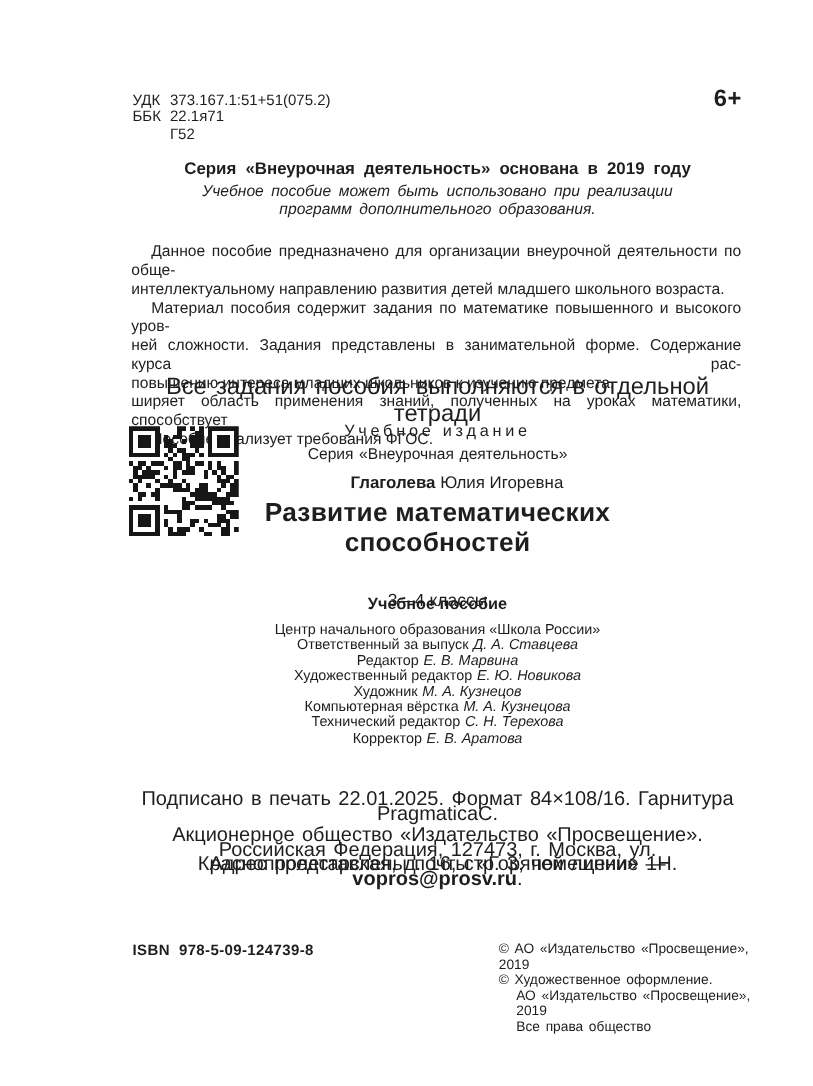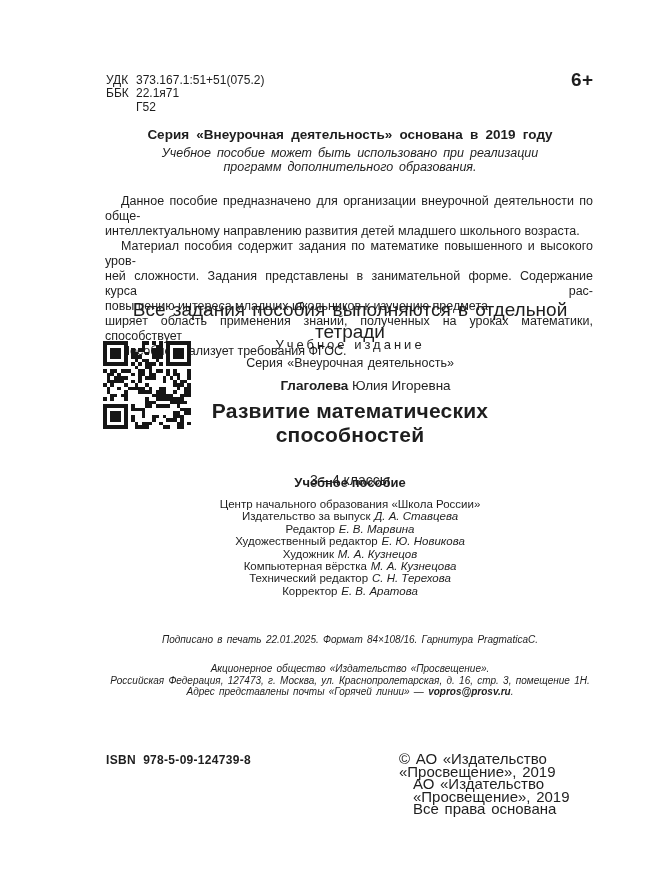--- a/index.html
+++ b/index.html
@@ -31,29 +31,29 @@
   .edition-author{top:378px;font-size:13.5px;}
   .edition-author .surname{font-weight:bold;padding-left:31px;}
   .book-title{font-size:21px;font-weight:bold;line-height:24px;letter-spacing:.2px;}
   .title1{top:399px;}
   .title2{top:423px;}
   .grades{top:472px;font-size:14px;}
   .subtitle{top:475px;font-size:13px;font-weight:bold;}
   .credits{top:498px;font-size:11.5px;line-height:12.4px;}
   .credit-name{font-style:italic;margin-left:.33em;}
   
-  .imprint{font-size:10px;line-height:11.5px;word-spacing:1.5px;font-style:italic;}
+  .imprint{font-size:16px;line-height:11.5px;word-spacing:1.5px;}
   .imprint-print{top:634px;}
   .imprint-pub{top:663px;}
   .imprint-email{top:686px;}
   .pre{white-space:pre-wrap;}
   .email{font-weight:bold;}
   
   .isbn{left:106px;top:753px;font-size:12px;font-weight:bold;letter-spacing:.3px;white-space:pre-wrap;}
-  .copyright{left:399px;top:753px;width:215px;font-size:15px;line-height:12.5px;word-spacing:1.5px;}
+  .copyright{left:399px;top:753px;width:215px;font-size:11px;line-height:12.5px;word-spacing:1.5px;}
   .copyright .cont{padding-left:14px;}
 </style>
 </head>
 <body>
 
 <div class="page">
 
   <div class="abs udk">
     <div class="row">
       <span class="lbl">УДК</span>
@@ -310,21 +310,21 @@
     <span class="surname">Глаголева</span>
     <span>Юлия Игоревна</span>
   </div>
   <div class="abs centercol book-title title1">Развитие математических</div>
   <div class="abs centercol book-title title2">способностей</div>
   <div class="abs centercol grades">3—4 классы</div>
   <div class="abs centercol subtitle">Учебное пособие</div>
 
   <div class="abs centercol credits">
     <div>Центр начального образования «Школа России»</div>
-    <div><span>Издательство за выпуск</span><span class="credit-name">Д. А. Ставцева</span></div>
+    <div><span>Ответственный за выпуск</span><span class="credit-name">Д. А. Ставцева</span></div>
     <div><span>Редактор</span><span class="credit-name">Е. В. Марвина</span></div>
     <div><span>Художественный редактор</span><span class="credit-name">Е. Ю. Новикова</span></div>
     <div><span>Художник</span><span class="credit-name">М. А. Кузнецов</span></div>
     <div><span>Компьютерная вёрстка</span><span class="credit-name">М. А. Кузнецова</span></div>
     <div><span>Технический редактор</span><span class="credit-name">С. Н. Терехова</span></div>
     <div><span>Корректор</span><span class="credit-name">Е. В. Аратова</span></div>
   </div>
 
   <div class="abs centercol imprint imprint-print">
     <div>Подписано в печать 22.01.2025. Формат 84×108/16. Гарнитура PragmaticaC.</div>
@@ -333,17 +333,18 @@
     <div>Акционерное общество «Издательство «Просвещение».</div>
     <div>Российская Федерация, 127473, г. Москва, ул. Краснопролетарская, д. 16, стр. 3, помещение 1Н.</div>
   </div>
   <div class="abs centercol imprint imprint-email">
     <span class="pre">Адрес представлены почты «Горячей линии» — </span><span class="email">vopros@prosv.ru</span><span>.</span>
   </div>
 
   <div class="abs isbn">ISBN  978-5-09-124739-8</div>
   <div class="abs copyright">
     <div>© АО «Издательство «Просвещение», 2019</div>
+    <div>© Художественное оформление.</div>
     <div class="cont">АО «Издательство «Просвещение», 2019</div>
-    <div class="cont">Все права основана</div>
+    <div class="cont">Все права общество</div>
   </div>
 
 </div>
 
 </body></html>

